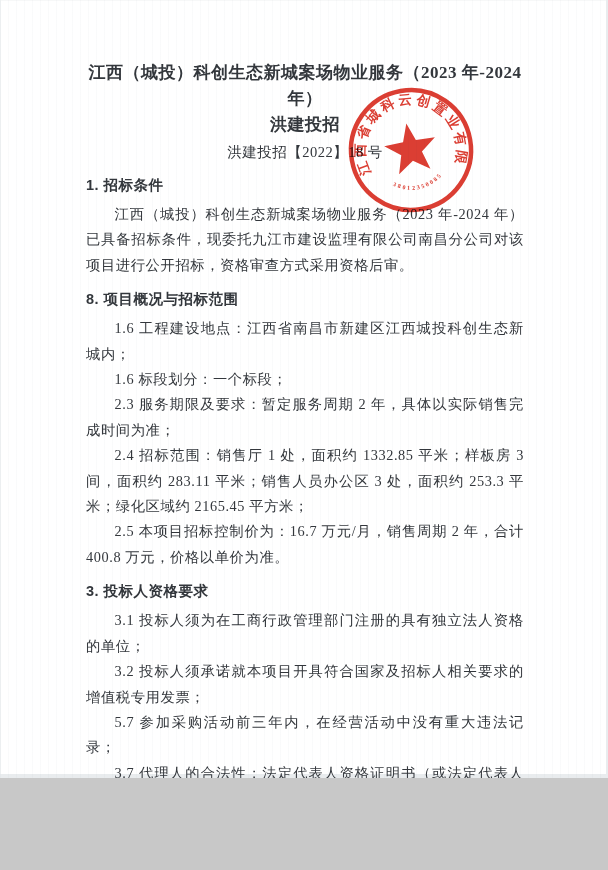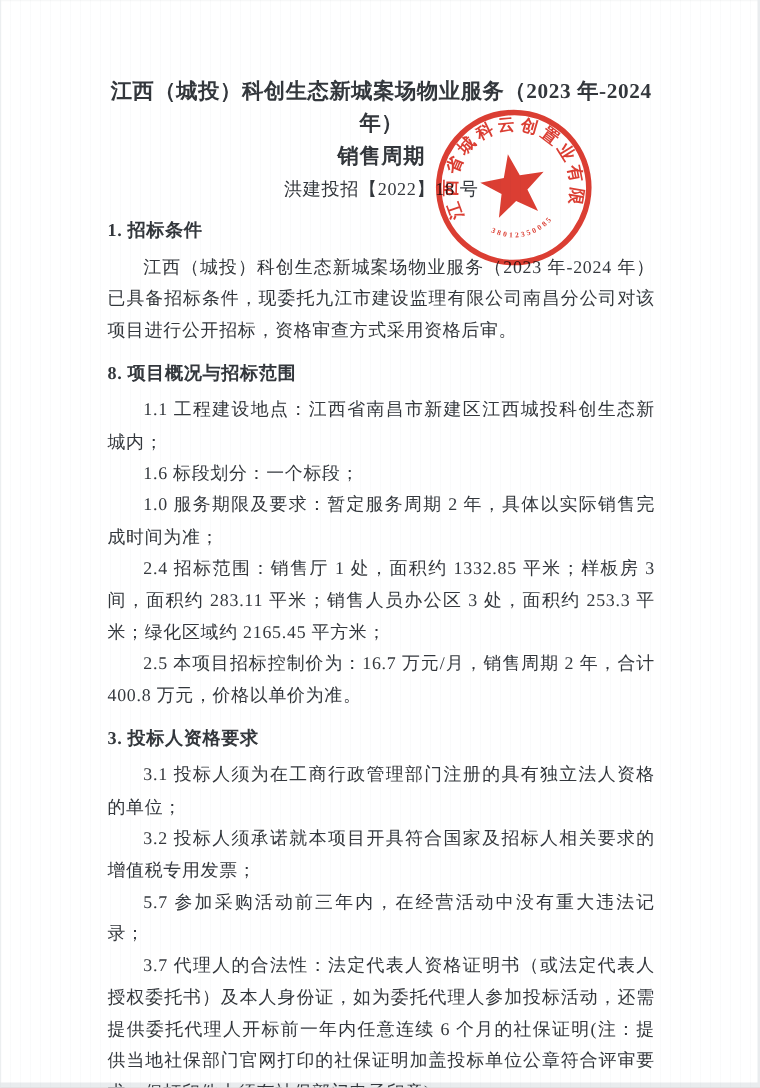--- a/index.html
+++ b/index.html
@@ -1,18 +1,18 @@
 <!DOCTYPE html>
 <html><head>
 <meta charset="utf-8">
 <style>
   html,body{margin:0;padding:0;background:#c8c8c8;}
   .page{
     position:relative;
-    width:608px;height:870px;
+    width:608px;height:778px;
     margin:0 auto;
     background:#ffffff;
     font-family:"Liberation Serif","DejaVu Serif",serif;
     color:#33373c;
     overflow:hidden;
     box-shadow: inset -2px -4px 0 #e9ecee, inset 1px 0 0 #f1f3f4, inset 0 1px 0 #f7f8f8;
   }
   
   .page::before{
     content:"";
@@ -33,21 +33,21 @@
     margin:0;
   }
   .doc-number{
     font-size:14.5px;
     line-height:24px;
     text-align:center;
     letter-spacing:0.5px;
     margin:2px 0 0 0;
   }
   .sec-heading{
-    font-family:Liberation Serif, serif;
+    font-family:Liberation Sans, sans-serif;
     font-size:14.5px;
     font-weight:bold;
     line-height:21px;
     letter-spacing:0.5px;
     margin:11px 0 6px 0;
   }
   .body-p{
     font-size:14.3px;
     line-height:25.4px;
     letter-spacing:0.6px;
@@ -73,32 +73,32 @@
 </style>
 </head>
 <body>
 
 <div class="page">
 
   <div class="content">
 
     <div class="doc-title">
       <div>江西（城投）科创生态新城案场物业服务（2023 年-2024 年）</div>
-      <div>销售周期</div>
+      <div>洪建投招</div>
     </div>
 
     <div class="doc-number">洪建投招【2022】18 号</div>
 
     <div class="sec-heading">1. 招标条件</div>
     <p class="body-p">江西（城投）科创生态新城案场物业服务（2023 年-2024 年）已具备招标条件，现委托九江市建设监理有限公司南昌分公司对该项目进行公开招标，资格审查方式采用资格后审。</p>
 
     <div class="sec-heading">8. 项目概况与招标范围</div>
-    <p class="body-p">1.1 工程建设地点：江西省南昌市新建区江西城投科创生态新城内；</p>
+    <p class="body-p">1.6 工程建设地点：江西省南昌市新建区江西城投科创生态新城内；</p>
     <p class="body-p">1.6 标段划分：一个标段；</p>
-    <p class="body-p">1.0 服务期限及要求：暂定服务周期 2 年，具体以实际销售完成时间为准；</p>
+    <p class="body-p">2.3 服务期限及要求：暂定服务周期 2 年，具体以实际销售完成时间为准；</p>
     <p class="body-p">2.4 招标范围：销售厅 1 处，面积约 1332.85 平米；样板房 3 间，面积约 283.11 平米；销售人员办公区 3 处，面积约 253.3 平米；绿化区域约 2165.45 平方米；</p>
     <p class="body-p">2.5 本项目招标控制价为：16.7 万元/月，销售周期 2 年，合计 400.8 万元，价格以单价为准。</p>
 
     <div class="sec-heading">3. 投标人资格要求</div>
     <p class="body-p">3.1 投标人须为在工商行政管理部门注册的具有独立法人资格的单位；</p>
     <p class="body-p">3.2 投标人须承诺就本项目开具符合国家及招标人相关要求的增值税专用发票；</p>
     <p class="body-p">5.7 参加采购活动前三年内，在经营活动中没有重大违法记录；</p>
     <p class="body-p">3.7 代理人的合法性：法定代表人资格证明书（或法定代表人授权委托书）及本人身份证，如为委托代理人参加投标活动，还需提供委托代理人开标前一年内任意连续 6 个月的社保证明(注：提供当地社保部门官网打印的社保证明加盖投标单位公章符合评审要求，但打印件上须有社保部门电子印章)；</p>
 
   </div>

